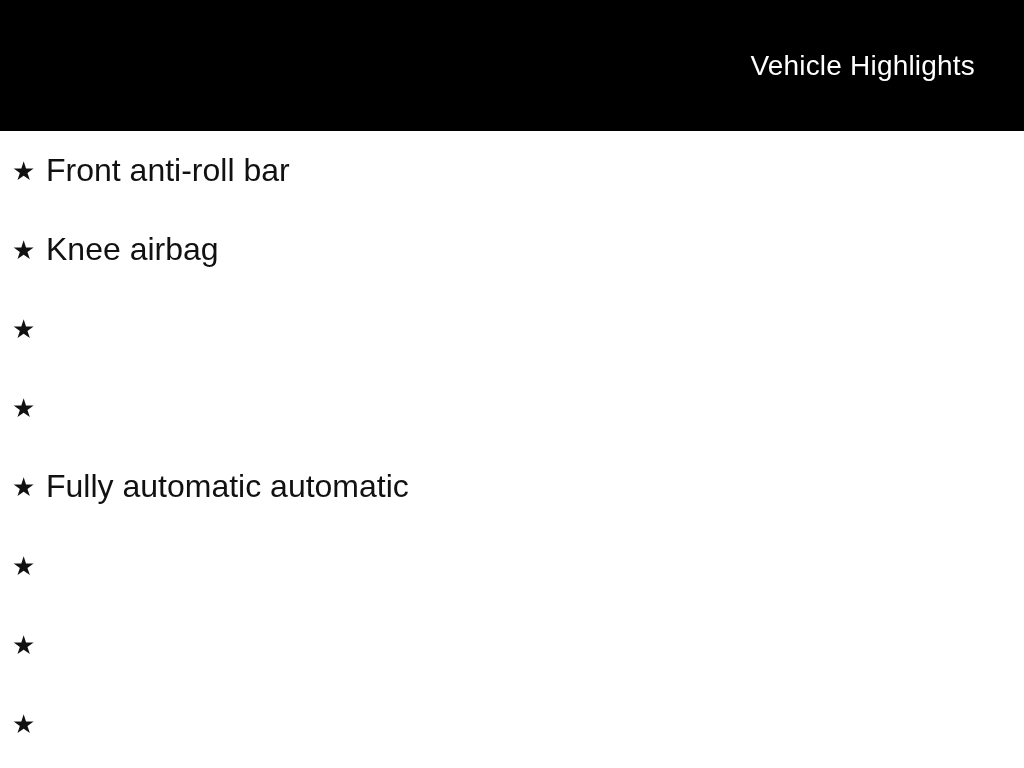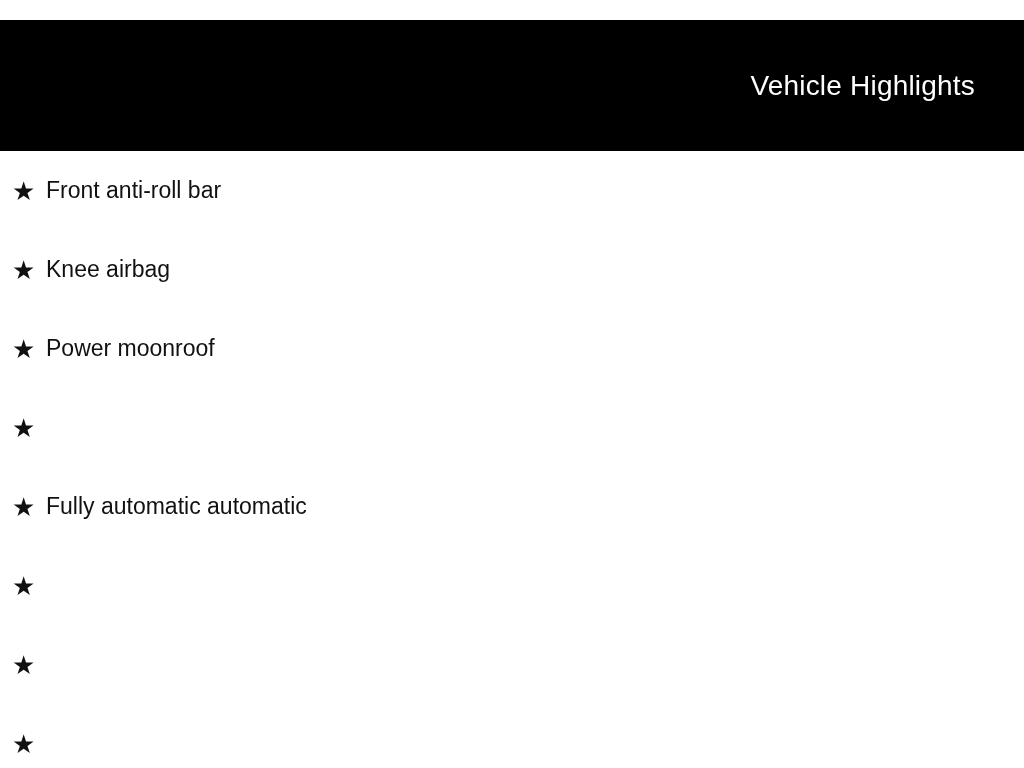--- a/index.html
+++ b/index.html
@@ -10,21 +10,20 @@
     overflow: hidden;
   }
   .header {
     height: 131px;
     width: 100%;
     background: #000000;
     display: flex;
     align-items: center;
     justify-content: flex-end;
     padding-right: 49px;
-    margin-top: 20px;
   }
   .header-title {
     color: #ffffff;
     font-size: 28px;
     font-weight: 400;
     letter-spacing: 0.2px;
   }
   .list {
     list-style: none;
     width: 100%;
@@ -37,21 +36,21 @@
   }
   .star {
     font-size: 26px;
     color: #111111;
     width: 34px;
     flex: 0 0 34px;
     line-height: 1;
     display: inline-block;
   }
   .label {
-    font-size: 23px;
+    font-size: 32px;
     color: #111111;
     line-height: 1.2;
     white-space: nowrap;
   }
 </style>
 </head>
 <body>
 
 <header class="header">
   <div class="header-title">Vehicle Highlights</div>
@@ -63,21 +62,20 @@
     <span class="label">Front anti-roll bar</span>
   </li>
 
   <li class="row">
     <span class="star">★</span>
     <span class="label">Knee airbag</span>
   </li>
 
   <li class="row">
     <span class="star">★</span>
-    <span class="label">Power moonroof</span>
   </li>
 
   <li class="row">
     <span class="star">★</span>
   </li>
 
   <li class="row">
     <span class="star">★</span>
     <span class="label">Fully automatic automatic</span>
   </li>

